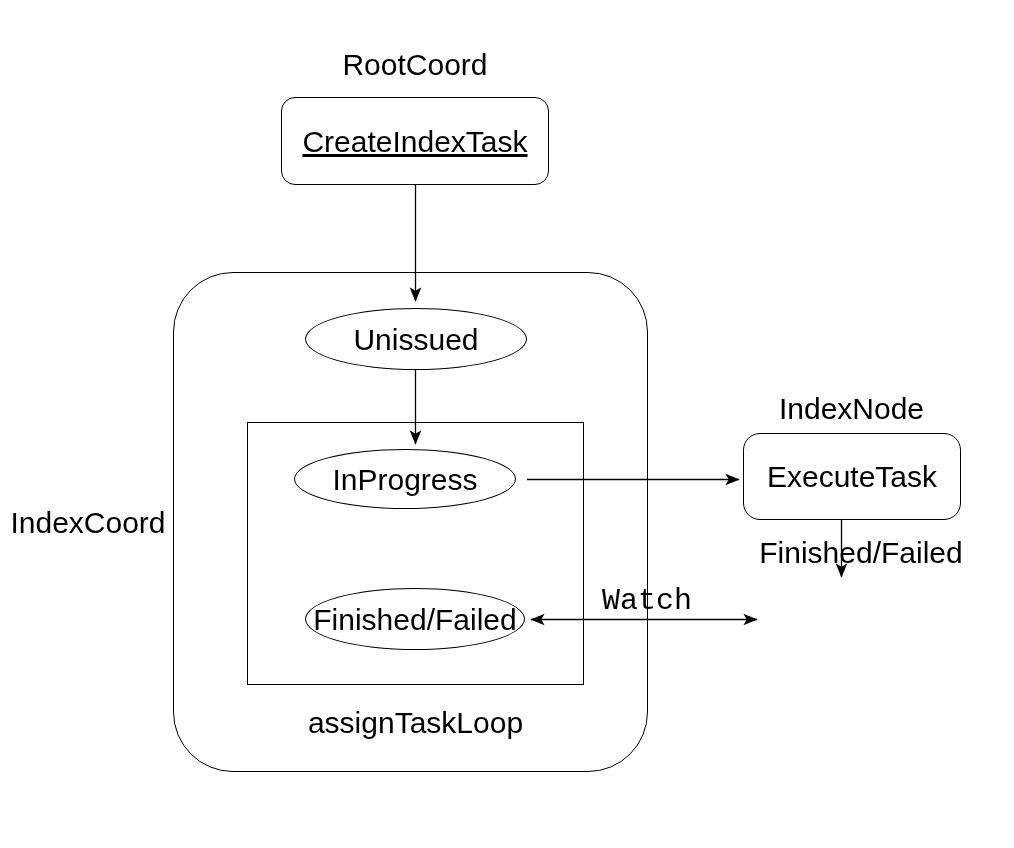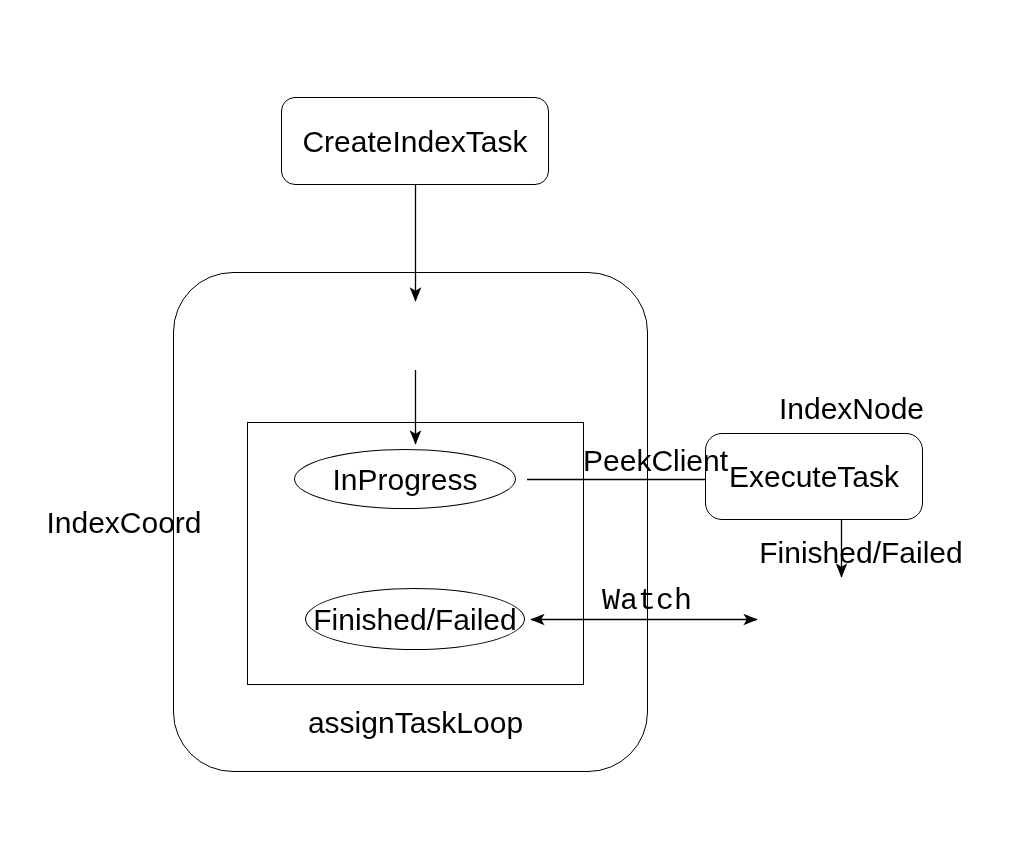--- a/index.html
+++ b/index.html
@@ -62,39 +62,42 @@
     <path d="M415.5,185 L415.5,301" stroke="#000000" stroke-width="1.3" fill="none" marker-end="url(#arrow)"></path>
     <path d="M415.5,370 L415.5,444" stroke="#000000" stroke-width="1.3" fill="none" marker-end="url(#arrow)"></path>
     <path d="M527,479.5 L739,479.5" stroke="#000000" stroke-width="1.3" fill="none" marker-end="url(#arrow)"></path>
     <path d="M841.5,520 L841.5,577" stroke="#000000" stroke-width="1.3" fill="none" marker-end="url(#arrow)"></path>
     <path d="M531,619.5 L757,619.5" stroke="#000000" stroke-width="1.3" fill="none" marker-start="url(#arrow)" marker-end="url(#arrow)"></path>
   </svg>
 
   <div class="group outer" style="left:173px; top:272px; width:475px; height:500px;"></div>
   <div class="group" style="left:247px; top:422px; width:337px; height:263px;"></div>
 
-  <div class="lbl" style="left:6px; top:506px; width:164px;margin-left:36px;">IndexCoord</div>
+  <div class="lbl" style="left:281px; top:48px; width:268px;">RootCoord</div>
+  <div class="lbl" style="left:6px; top:506px; width:164px;">IndexCoord</div>
   <div class="lbl" style="left:247px; top:706px; width:337px;">assignTaskLoop</div>
   <div class="lbl" style="left:743px; top:392px; width:217px;">IndexNode</div>
 
-  <div class="node rounded" style="left:281px; top:97px; width:268px; height:88px; border-radius:14px;">
+  <div class="node rounded" style="left:281px; top:97px; width:268px; height:88px; border-radius:14px;text-decoration:underline;">
     <span>CreateIndexTask</span>
   </div>
 
+  <div class="node ellipse" style="left:305px; top:308px; width:222px; height:62px;">
+    <span>Unissued</span>
+  </div>
 
   <div class="node ellipse" style="left:294px; top:449px; width:222px; height:60px;">
     <span>InProgress</span>
   </div>
 
   <div class="node ellipse" style="left:305px; top:588px; width:220px; height:62px;">
     <span>Finished/Failed</span>
   </div>
 
-  <div class="node rounded" style="left:705px; top:433px; width:218px; height:87px; border-radius:17px;">
+  <div class="node rounded" style="left:743px; top:433px; width:218px; height:87px; border-radius:17px;">
     <span>ExecuteTask</span>
   </div>
 
 
-  <div class="lbl left" style="left:583px; top:444px; width:160px;">PeekClient</div>
   <div class="lbl" style="left:758px; top:536px; width:206px;">Finished/Failed</div>
   <div class="lbl" style="left:601px; top:584px; width:92px;font-family:Liberation Mono, monospace;">Watch</div>
 
 </div>
 
 </body></html>

